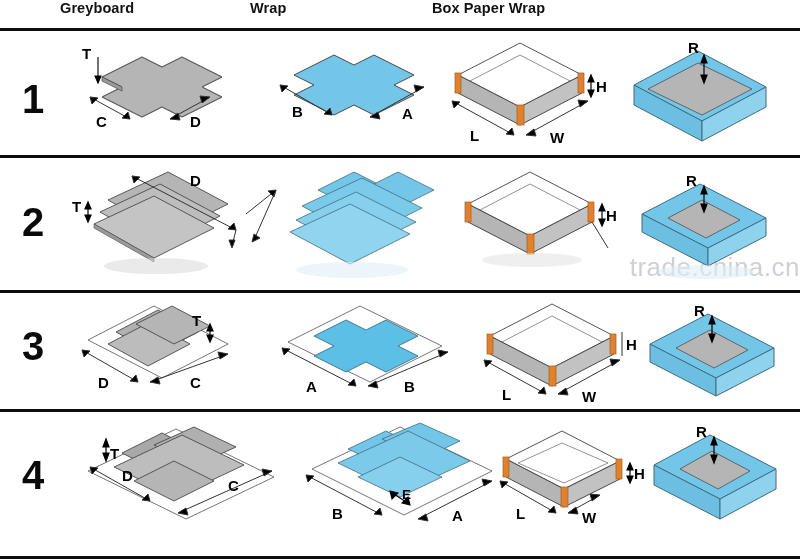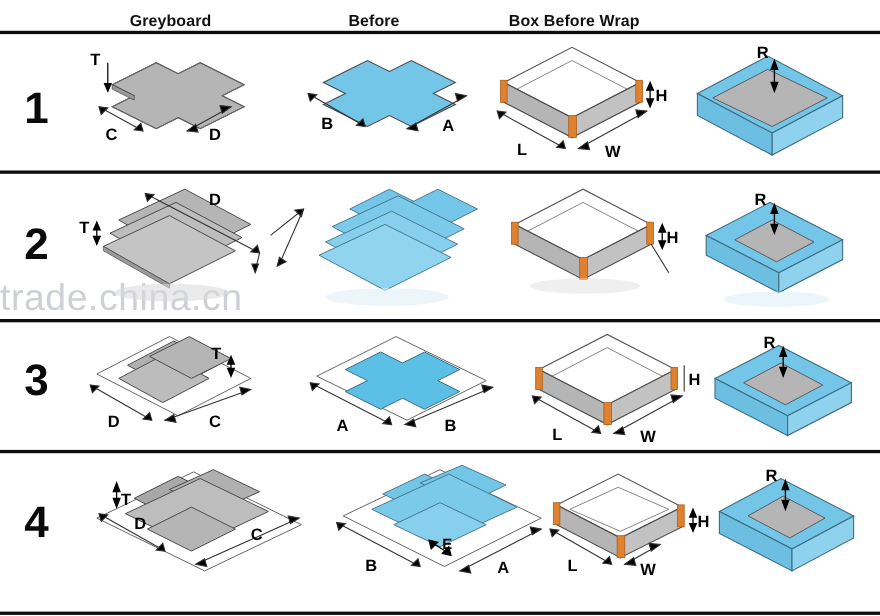--- a/index.html
+++ b/index.html
@@ -1,51 +1,51 @@
 <!DOCTYPE html>
 <html><head>
 <meta charset="utf-8">
 <style>
   html,body{margin:0;padding:0;background:#fff;}
   body{width:800px;height:560px;overflow:hidden;
        font-family:"Liberation Sans", sans-serif;color:#000;}
   #sheet{position:relative;width:800px;height:560px;background:#fff;}
 
   
-  .hdr{position:absolute;top:12px;height:20px;text-align:center;
+  .hdr{position:absolute;top:0;height:20px;text-align:left;
        font-size:14.5px;font-weight:600;letter-spacing:.1px;color:#111;}
   .rule{position:absolute;left:0;width:800px;background:#0d0d0d;}
   .rule.thick{height:3px;}
 
   
   .row{position:absolute;left:0;width:800px;}
   .rownum{position:absolute;font-size:40px;font-weight:700;
           font-family:"Liberation Sans", sans-serif;line-height:1;color:#0a0a0a;}
   .cell{position:absolute;}
 
   
   svg{display:block;overflow:visible;}
   .lab{font-family:"Liberation Sans", sans-serif;font-weight:700;
        font-size:15px;fill:#000;}
   .lab.sm{font-size:13.5px;}
 
   
   #wm{position:absolute;left:0;width:800px;top:252px;height:36px;
-      text-align:left;font-size:34px;color:#c9cdd2;letter-spacing:.5px;
+      text-align:right;font-size:26px;color:#c9cdd2;letter-spacing:.5px;
       font-family:"Liberation Sans", sans-serif;opacity:.92;
       pointer-events:none;user-select:none;}
 </style>
 </head>
 <body>
 
 <div id="sheet">
 
   <div class="hdr" style="left:60px;width:190px">Greyboard</div>
-  <div class="hdr" style="left:250px;width:180px">Before</div>
-  <div class="hdr" style="left:432px;width:180px">Box Before Wrap</div>
+  <div class="hdr" style="left:250px;width:180px">Wrap</div>
+  <div class="hdr" style="left:432px;width:180px">Box Paper Wrap</div>
 
   <div class="rule thick" style="top:28px"></div>
   <div class="rule thick" style="top:155px"></div>
   <div class="rule thick" style="top:290px"></div>
   <div class="rule thick" style="top:409px"></div>
   <div class="rule thick" style="top:556px"></div>
 
   <div id="wm">trade.china.cn</div>
 
   <div class="row" style="top:31px;height:124px">

